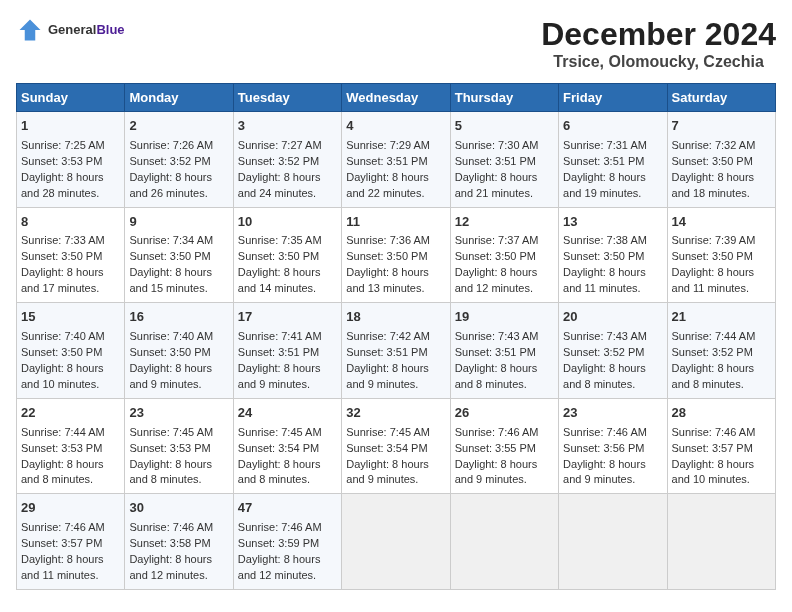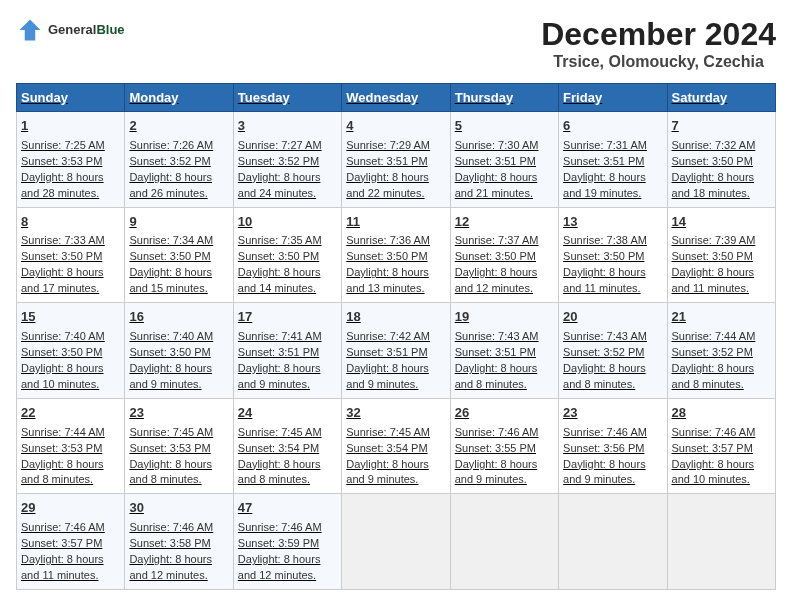--- a/index.html
+++ b/index.html
@@ -22,21 +22,21 @@
       gap: 4px;
     }
     .logo-text {
       display: flex;
       flex-direction: row;
       font-size: 13px;
       font-weight: bold;
       line-height: 1.2;
     }
     .logo-text span:first-child { color: #333; }
-    .logo-text span:last-child { color: #14532d; }
+    .logo-text span:last-child { color: #4c1d95; }
     .logo-icon {
       width: 28px;
       height: 28px;
     }
     .title-block {
       text-align: center;
     }
     .title-block h1 {
       font-size: 32px;
       font-weight: bold;
@@ -44,21 +44,20 @@
     }
     .title-block h2 {
       font-size: 16px;
       font-weight: bold;
       color: #444;
     }
     .calendar {
       width: 100%;
       border-collapse: collapse;
       font-size: 11px;
-      text-decoration: underline;
     }
     .calendar thead tr th {
       background: #2b6cb0;
       color: #fff;
       padding: 6px 4px;
       text-align: left;
       font-size: 13px;
       font-weight: bold;
       border: 1px solid #1a4f8a;
     }

